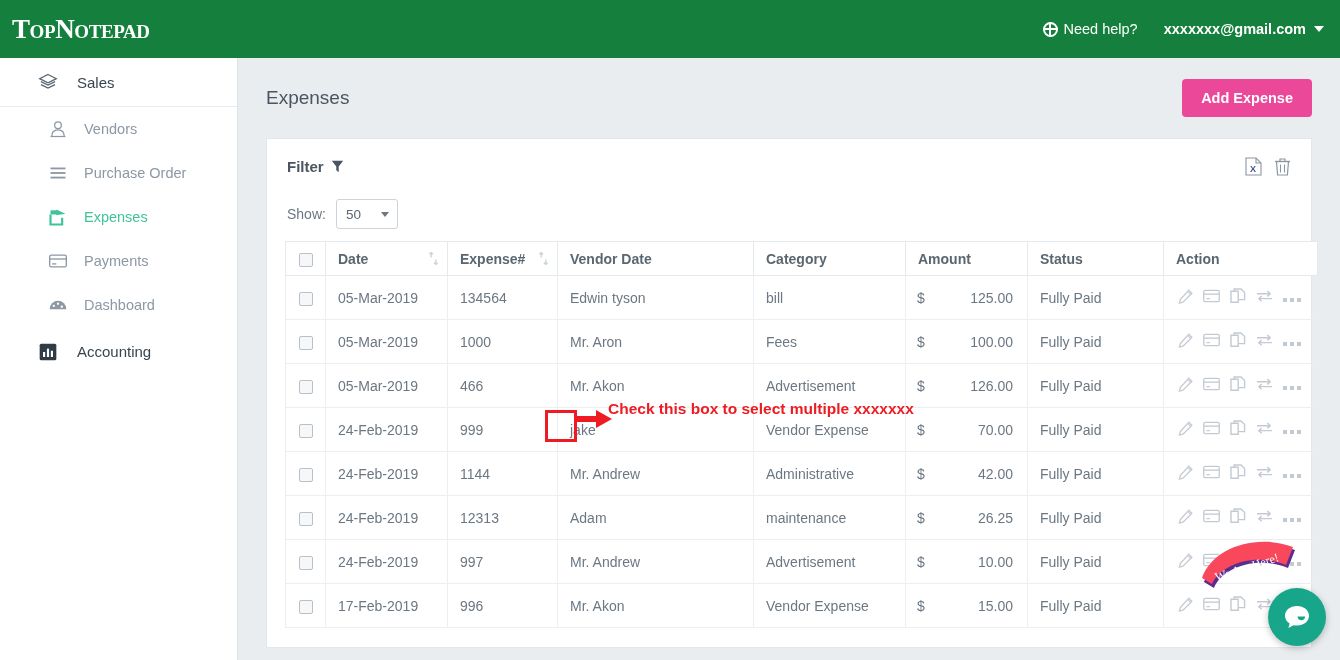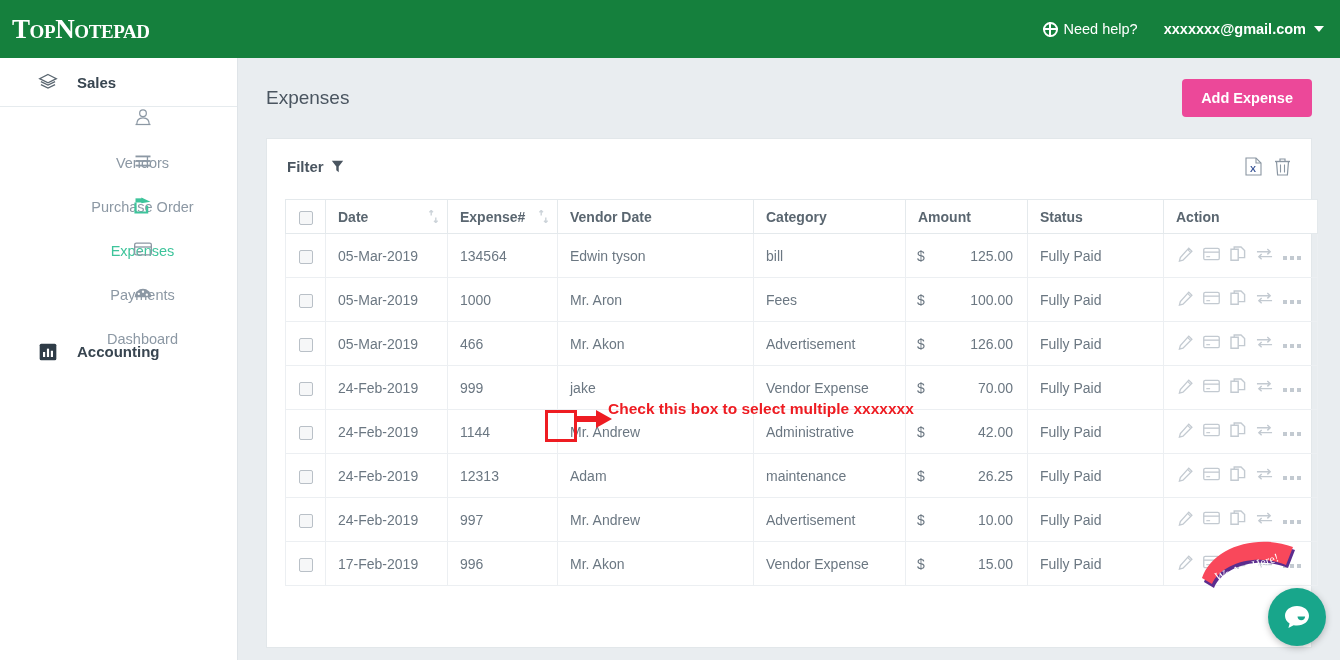--- a/index.html
+++ b/index.html
@@ -59,31 +59,31 @@
   .sidebar {
     position: absolute; top: 58px; left: 0;
     width: 238px; height: 602px;
     background: #ffffff;
     border-right: 1px solid #dfe4e8;
   }
   .nav-group-head {
     height: 49px; display: flex; align-items: center;
     padding-left: 38px; gap: 19px;
     border-bottom: 1px solid #e6ebee;
-    font-size: 15px; font-weight: bold; color: #384550;
+    font-size: 15px; font-weight: normal; color: #384550;
   }
   .nav-group-head.active {
     background: #f3f8fa;
     color: #3ec49b;
     border-bottom: 1px solid #e6ebee;
   }
   .nav-sub {
     height: 44px; display: flex; align-items: center;
-    padding-left: 48px; gap: 28px;
-    font-size: 14.5px; color: #8c98a4; flex-direction: column;
+    padding-left: 48px; gap: 16px;
+    font-size: 14.5px; color: #8c98a4;
   }
   .nav-sub.active { color: #3ec49b; }
   .nav-icon { width: 20px; height: 20px; flex: none; display: block; }
 
   
   .main {
     position: absolute; top: 58px; left: 238px;
     width: 1102px; height: 602px;
     background: #e9edf0;
   }
@@ -334,20 +334,27 @@
         <svg class="icon-btn" width="17" height="19" viewBox="0 0 17 19">
           <path d="M2.5 4.5 L14.5 4.5 L13.4 18 L3.6 18 Z" fill="none" stroke="#8a96a2" stroke-width="1.2"></path>
           <line x1="1" y1="4.5" x2="16" y2="4.5" stroke="#8a96a2" stroke-width="1.4"></line>
           <path d="M6 4.5 L6 2 L11 2 L11 4.5" fill="none" stroke="#8a96a2" stroke-width="1.2"></path>
           <line x1="6.5" y1="7.5" x2="6.5" y2="15.5" stroke="#8a96a2" stroke-width="1.1"></line>
           <line x1="10.5" y1="7.5" x2="10.5" y2="15.5" stroke="#8a96a2" stroke-width="1.1"></line>
         </svg>
       </div>
     </div>
 
+    <div class="show-row">
+      <span class="show-label">Show:</span>
+      <div class="show-select">
+        <span>50</span>
+        <span class="sel-caret"></span>
+      </div>
+    </div>
 
     <table class="grid">
       <thead>
         <tr>
           <th class="cb">
             <span class="cell-cb"></span>
           </th>
           <th class="col-date">
             <div class="th-inner">
               <span>Date</span>

